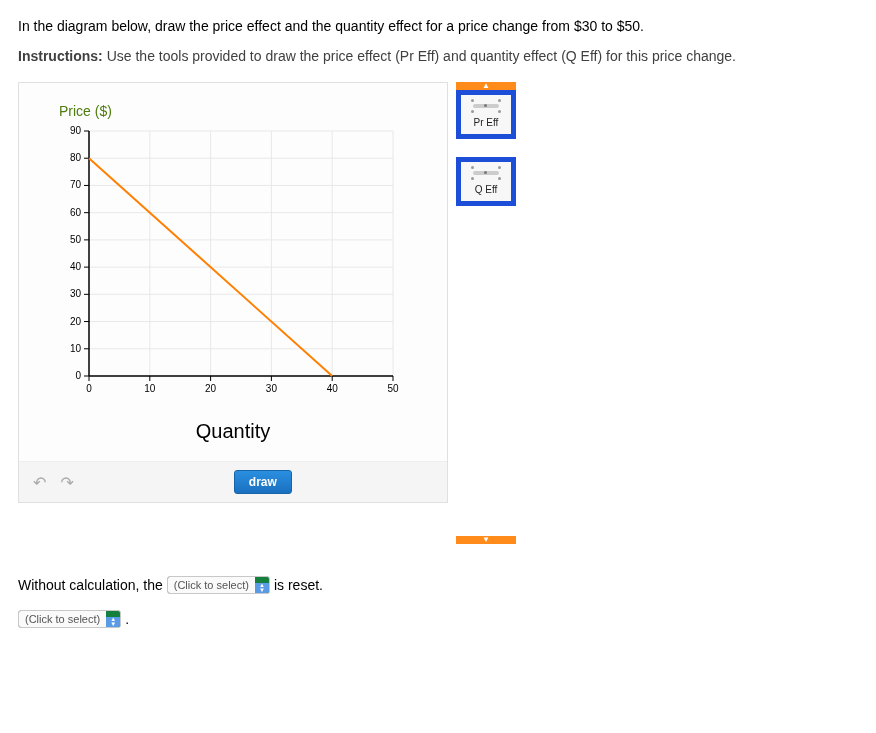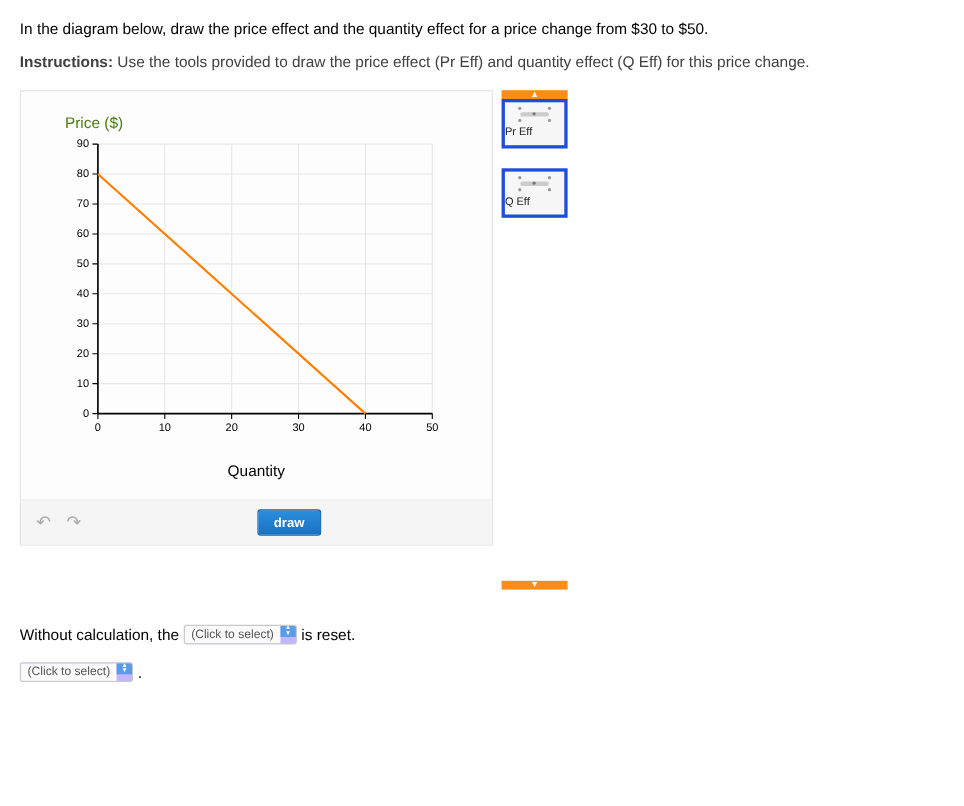--- a/index.html
+++ b/index.html
@@ -28,21 +28,21 @@
     box-sizing: border-box;
   }
   .graph-title {
     font-size: 14px;
     color: #4d7c0f;
     margin: 12px 0 6px 34px;
   }
   .chart-svg { display: block; margin: 0 auto; }
   .x-axis-title {
     text-align: center;
-    font-size: 14px;
+    font-size: 20px;
     color: #000;
     margin: 20px 0 18px 0;
   }
   .control-bar {
     border-top: 1px solid #eee;
     background: #f5f5f5;
     padding: 8px 10px;
     display: flex;
     align-items: center;
     gap: 6px;
@@ -76,23 +76,24 @@
     background: #ff8c1a;
     position: relative;
     display: flex;
     align-items: center;
     justify-content: center;
     color: #fff;
     font-size: 8px;
     line-height: 8px;
   }
   .tool-box {
-    border: 3px solid #1d4ed8;
+    border: 5px solid #1d4ed8;
     background: #f7f7f7;
     padding: 4px 0 6px 0;
+    text-align: center;
     cursor: grab;
   }
   .tool-box + .tool-box { margin-top: 18px; }
   .tool-glyph {
     width: 30px; height: 14px;
     margin: 0 auto 4px auto;
     position: relative;
   }
   .tool-glyph .bar {
     position: absolute; left: 2px; right: 2px; top: 5px; height: 4px;
@@ -105,27 +106,27 @@
   .tool-label { font-size: 10px; color: #222; }
 
   .tool-track {
     height: 330px;
   }
 
   .followups { margin-top: 32px; }
   .followup-row { margin-bottom: 16px; display: flex; align-items: center; flex-wrap: wrap; gap: 4px; }
   .select-widget {
     display: inline-flex;
-    align-items: flex-start;
+    align-items: flex-end;
     border: 1px solid #c8c8c8;
     border-radius: 3px;
     overflow: hidden;
     font-size: 11px;
     color: #555;
-    background: #c4b5fd;
+    background: #15803d;
     cursor: pointer;
   }
   .select-widget .sel-text {
     padding: 2px 6px;
     background: #fafafa;
   }
   .select-widget .sel-arrows {
     width: 14px;
     background: #5a9be8;
     color: #fff;

